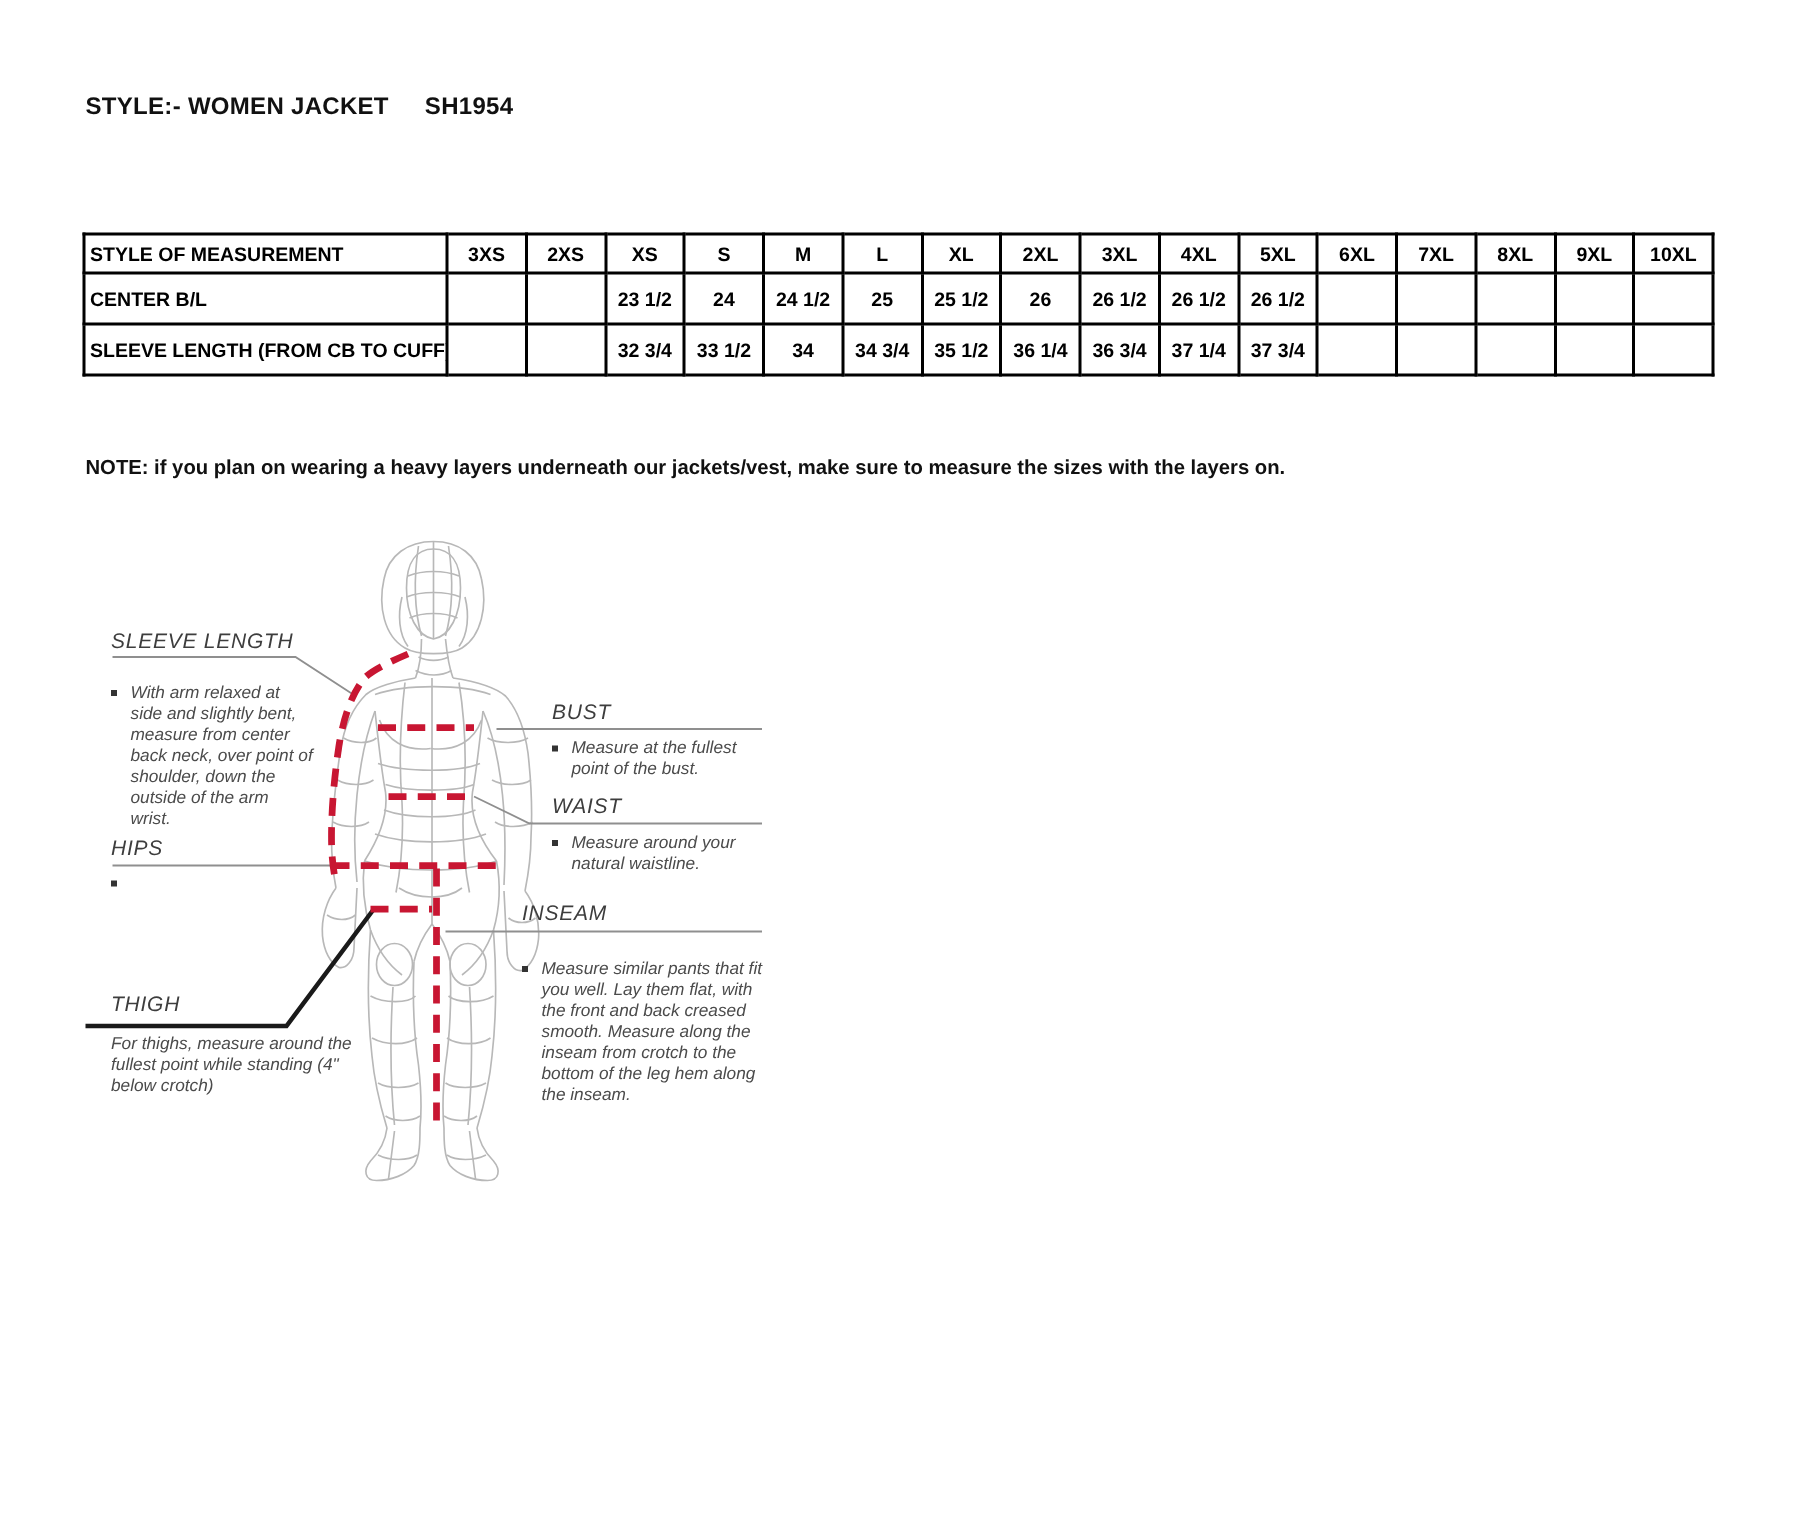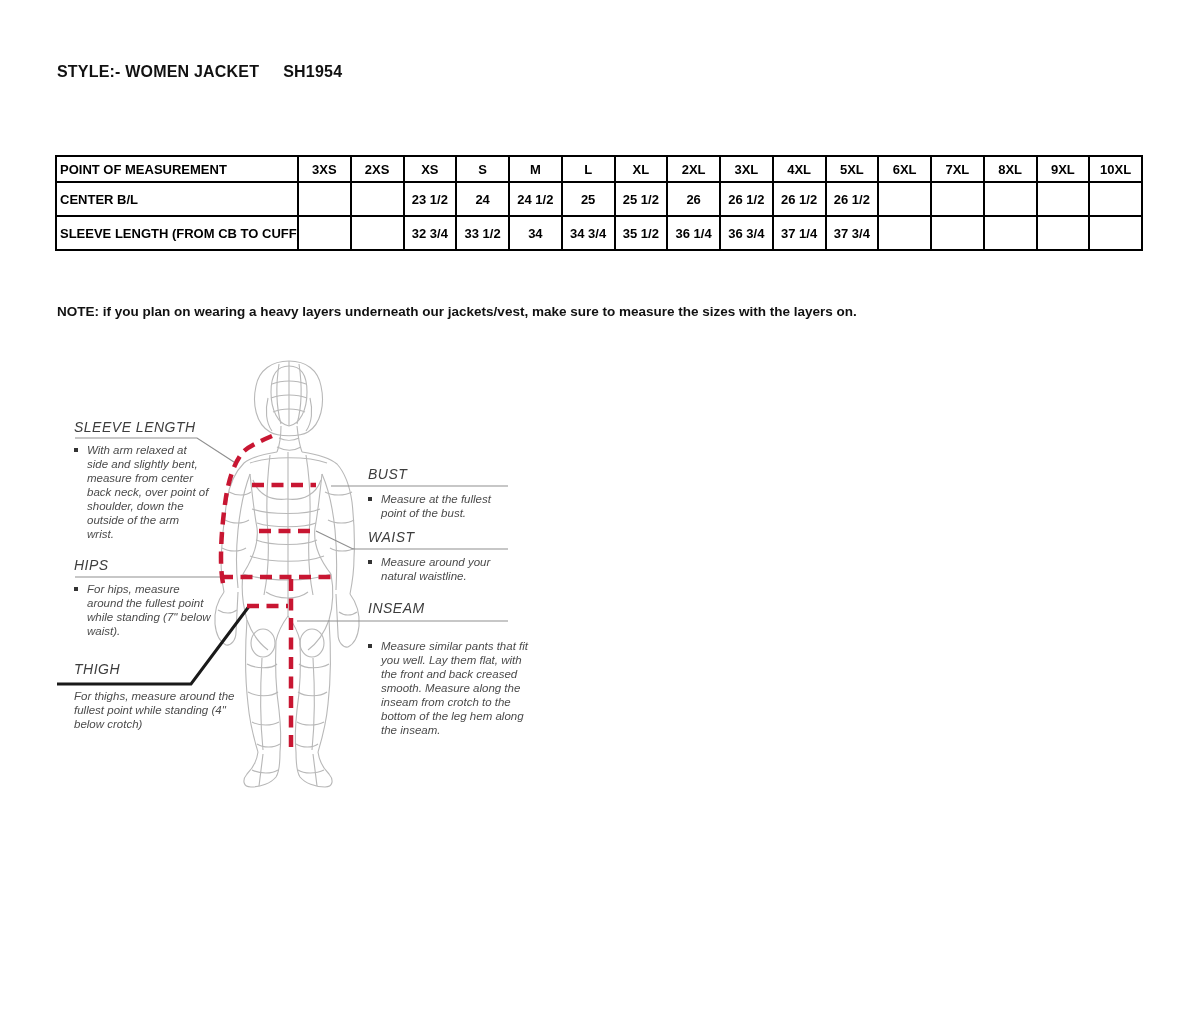--- a/index.html
+++ b/index.html
@@ -51,40 +51,40 @@
   }
   .guide p{
     position:relative;margin:0;font-size:11.5px;line-height:14px;
     color:var(--guide-text);
   }
   .guide p.bulleted{padding-left:13px;}
   .sq{
     position:absolute;left:0;top:5px;width:4px;height:4px;background:#333;
     display:inline-block;
   }
-  .g-sleeve{left:74px;top:419px;}  .g-sleeve p{margin-top:8px;width:122px;}
+  .g-sleeve{left:74px;top:419px;}  .g-sleeve p{margin-top:20px;width:122px;}
   .g-hips{left:74px;top:557px;}    .g-hips p{margin-top:9px;width:126px;}
   .g-thigh{left:74px;top:661px;}   .g-thigh p{margin-top:12px;width:162px;}
   .g-bust{left:368px;top:466px;}   .g-bust p{margin-top:10px;width:130px;}
   .g-waist{left:368px;top:529px;}  .g-waist p{margin-top:10px;width:136px;}
-  .g-inseam{left:368px;top:600px;} .g-inseam p{margin-top:23px;width:152px;}
+  .g-inseam{left:348px;top:600px;} .g-inseam p{margin-top:23px;width:152px;}
 </style>
 </head>
 <body>
 
 <div class="page">
 
   <div class="title-row">
     <span>STYLE:- WOMEN JACKET</span><span class="code">SH1954</span>
   </div>
 
   <table class="size-table">
     <thead>
       <tr>
-          <th class="measure-col">POINT OF MEASUREMENT</th>
+          <th class="measure-col">STYLE OF MEASUREMENT</th>
           <th>3XS</th>
           <th>2XS</th>
           <th>XS</th>
           <th>S</th>
           <th>M</th>
           <th>L</th>
           <th>XL</th>
           <th>2XL</th>
           <th>3XL</th>
           <th>4XL</th>
@@ -250,21 +250,21 @@
     </g>
   </svg>
 
   <div class="guide g-sleeve">
     <h3>SLEEVE LENGTH</h3>
     <p class="bulleted"><span class="sq"></span><span>With arm relaxed at side and slightly bent, measure from center back neck, over point of shoulder, down the outside of the arm wrist.</span></p>
   </div>
 
   <div class="guide g-hips">
     <h3>HIPS</h3>
-    <p class="bulleted"><span class="sq"></span><span>For hips, measure around the fullest point while standing (7" below waist).</span></p>
+    <p class="bulleted"><span class="sq"></span></p>
   </div>
 
   <div class="guide g-thigh">
     <h3>THIGH</h3>
     <p><span>For thighs, measure around the fullest point while standing (4" below crotch)</span></p>
   </div>
 
   <div class="guide g-bust">
     <h3>BUST</h3>
     <p class="bulleted"><span class="sq"></span><span>Measure at the fullest point of the bust.</span></p>

